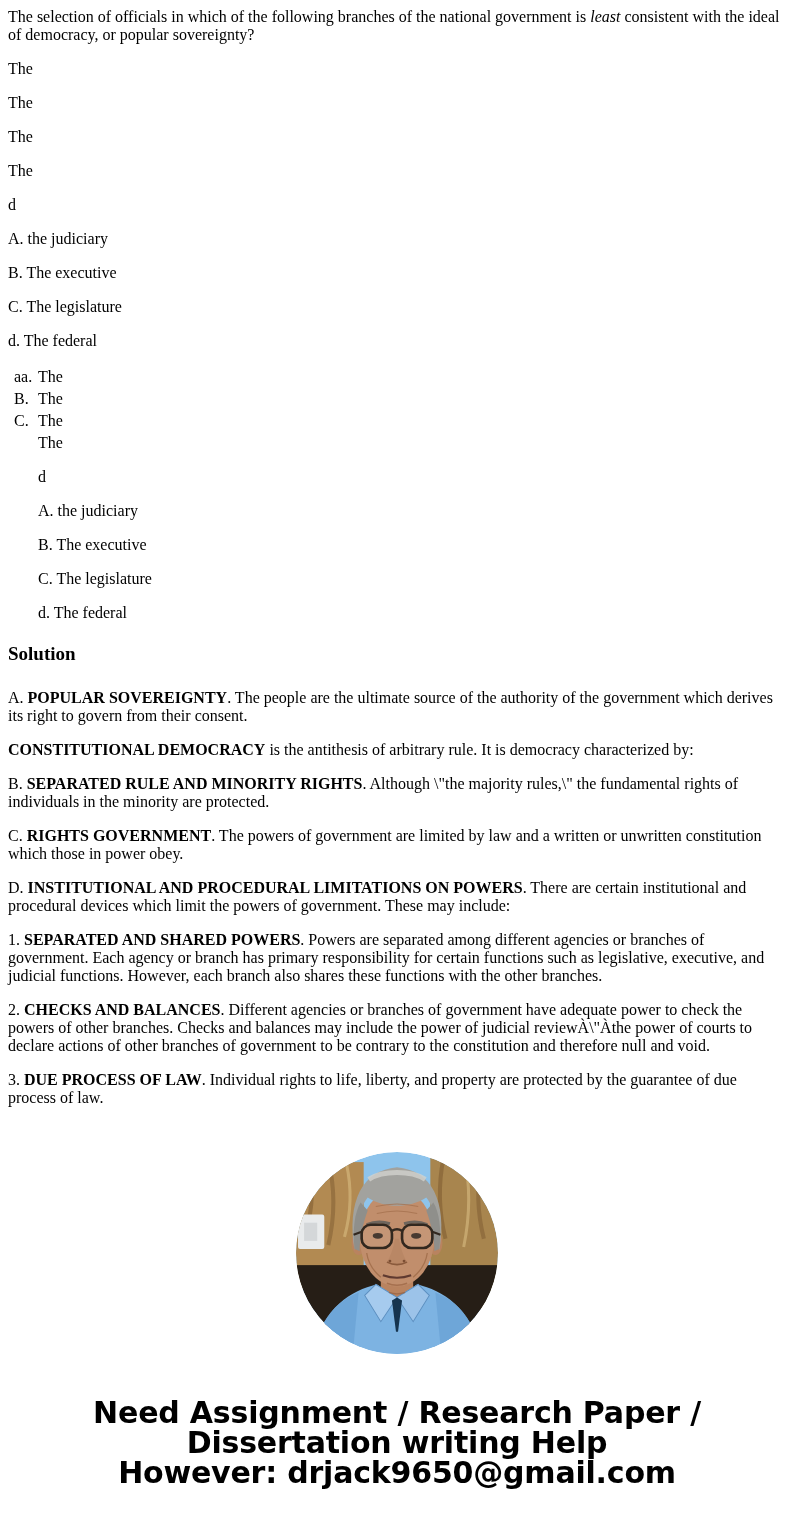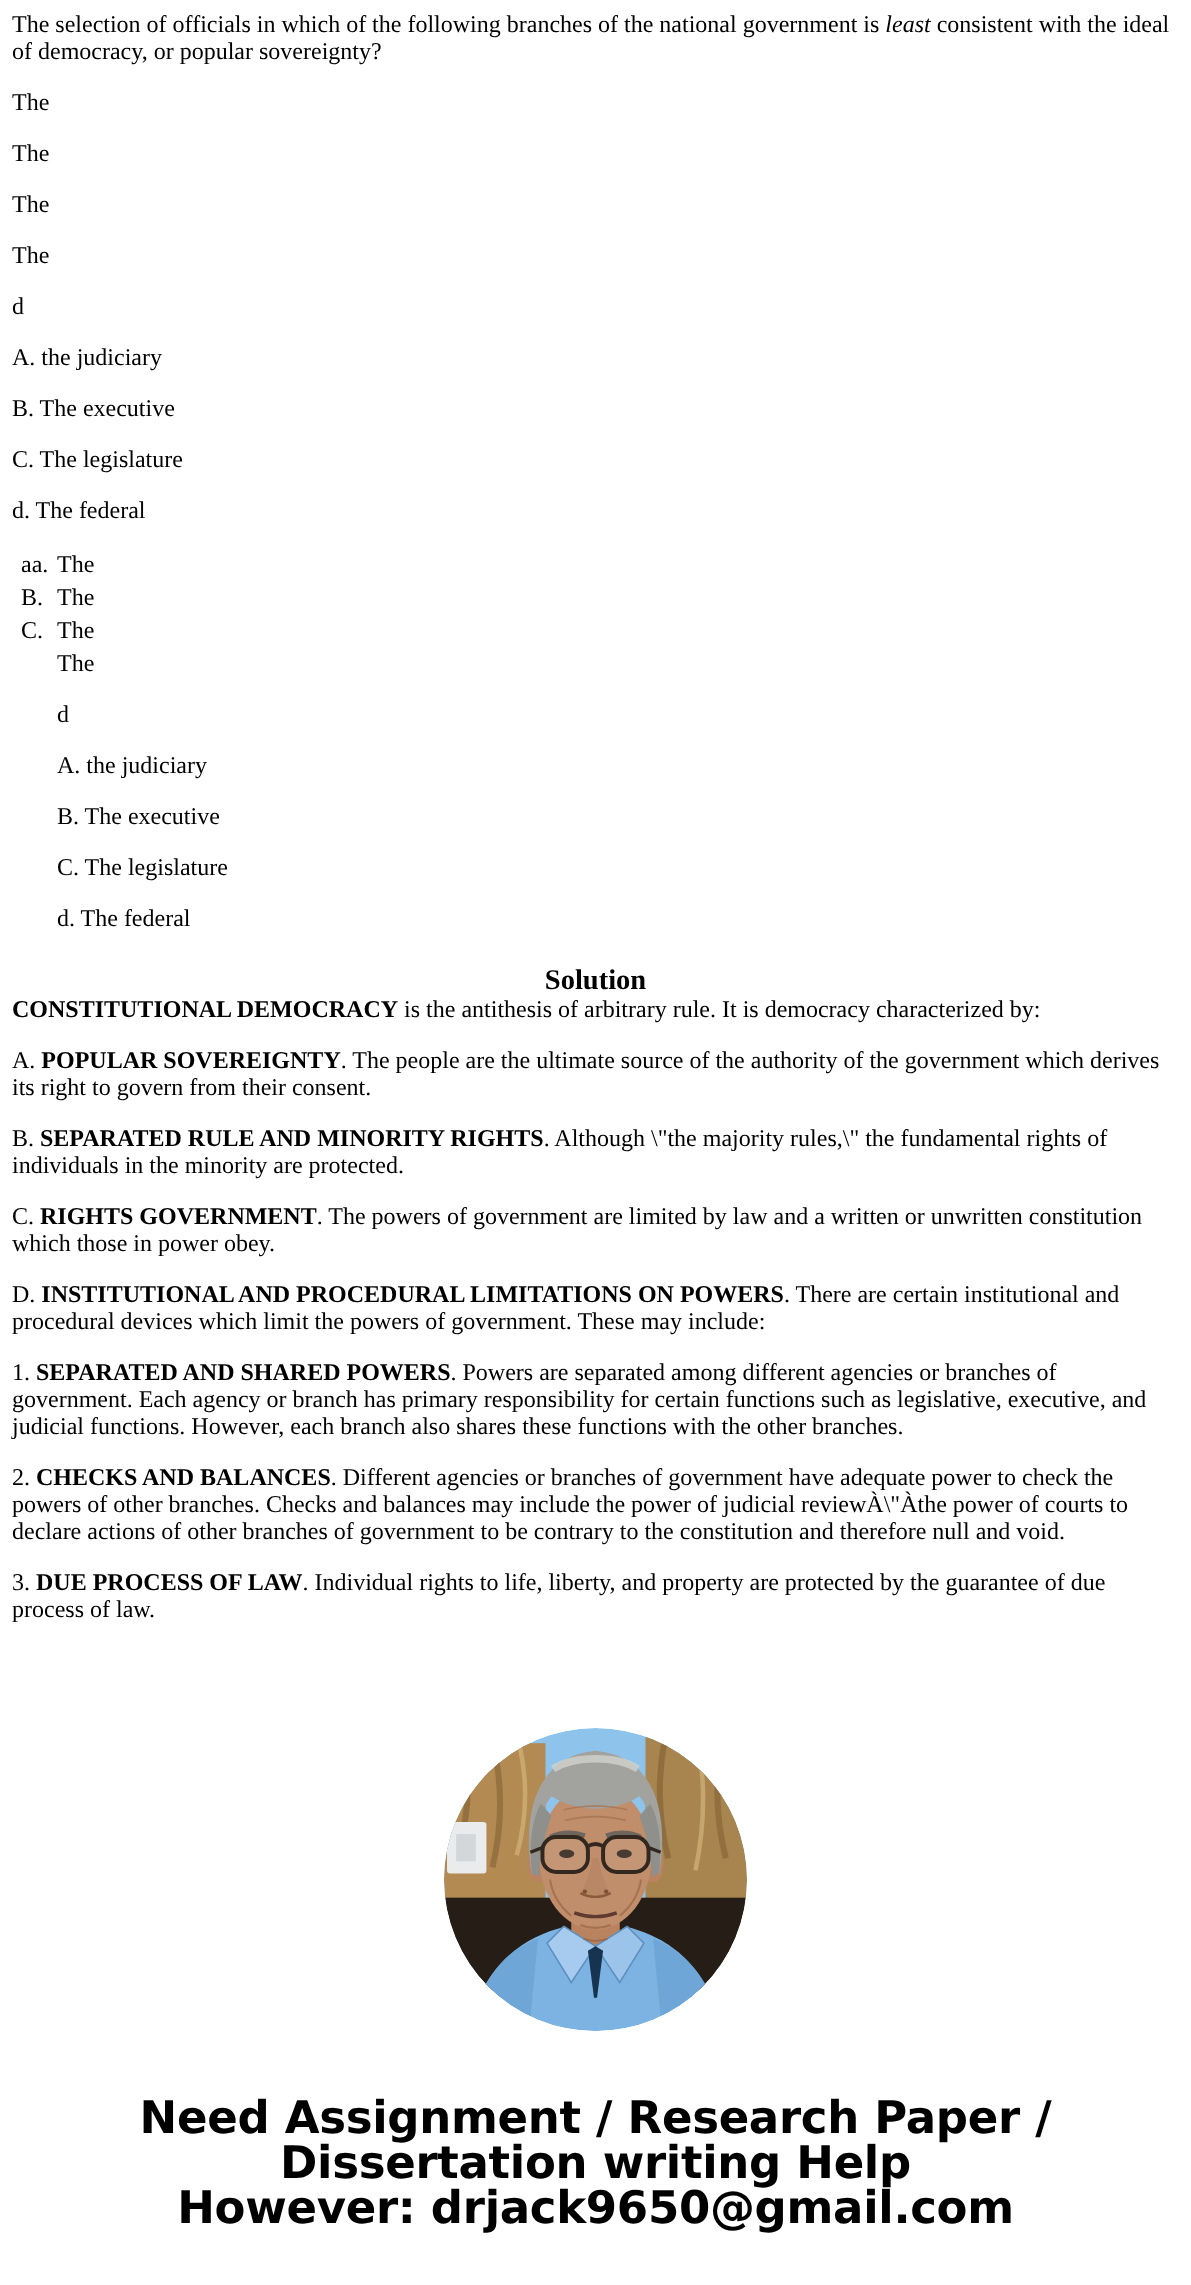--- a/index.html
+++ b/index.html
@@ -16,22 +16,21 @@
 
   
   .qlist{margin:16px 0;padding-left:30px;}
   .qrow{position:relative;line-height:22px;}
   .qmark{position:absolute;left:-24px;}
   .qsub p{margin:12px 0 0 0;line-height:22px;}
   .qsub p:first-child{margin-top:0;}
 
   h3.solution-heading{
     font-family:"Liberation Serif",serif;font-size:19px;font-weight:bold;
-    margin:21px 0 2px 0;
-    text-align:center;
+    margin:21px 0 26px 0;
   }
   .lead{font-weight:bold;}
 
   
   .portrait{
     width:202px;height:202px;margin:25px auto 0 auto;border-radius:50%;
     overflow:hidden;display:block;
   }
   .portrait svg{display:block;width:202px;height:202px;}
 
@@ -78,22 +77,22 @@
           <p>B. The executive</p>
           <p>C. The legislature</p>
           <p>d. The federal</p>
         </div>
       </div>
 
     <h3 class="solution-heading">Solution</h3>
 
 
     <div id="solution-paragraph-list">
+        <p><span>A. </span><strong>POPULAR SOVEREIGNTY</strong><span>. The people are the ultimate source of the authority of the government which derives its right to govern from their consent.</span></p>
         <p><strong>CONSTITUTIONAL DEMOCRACY</strong><span> is the antithesis of arbitrary rule. It is democracy characterized by:</span></p>
-        <p><span>A. </span><strong>POPULAR SOVEREIGNTY</strong><span>. The people are the ultimate source of the authority of the government which derives its right to govern from their consent.</span></p>
         <p><span>B. </span><strong>SEPARATED RULE AND MINORITY RIGHTS</strong><span>. Although \"the majority rules,\" the fundamental rights of individuals in the minority are protected.</span></p>
         <p><span>C. </span><strong>RIGHTS GOVERNMENT</strong><span>. The powers of government are limited by law and a written or unwritten constitution which those in power obey.</span></p>
         <p><span>D. </span><strong>INSTITUTIONAL AND PROCEDURAL LIMITATIONS ON POWERS</strong><span>. There are certain institutional and procedural devices which limit the powers of government. These may include:</span></p>
         <p><span>1. </span><strong>SEPARATED AND SHARED POWERS</strong><span>. Powers are separated among different agencies or branches of government. Each agency or branch has primary responsibility for certain functions such as legislative, executive, and judicial functions. However, each branch also shares these functions with the other branches.</span></p>
         <p><span>2. </span><strong>CHECKS AND BALANCES</strong><span>. Different agencies or branches of government have adequate power to check the powers of other branches. Checks and balances may include the power of judicial reviewÀ\"Àthe power of courts to declare actions of other branches of government to be contrary to the constitution and therefore null and void.</span></p>
         <p><span>3. </span><strong>DUE PROCESS OF LAW</strong><span>. Individual rights to life, liberty, and property are protected by the guarantee of due process of law.</span></p>
       </div>
 
   </div>
 

